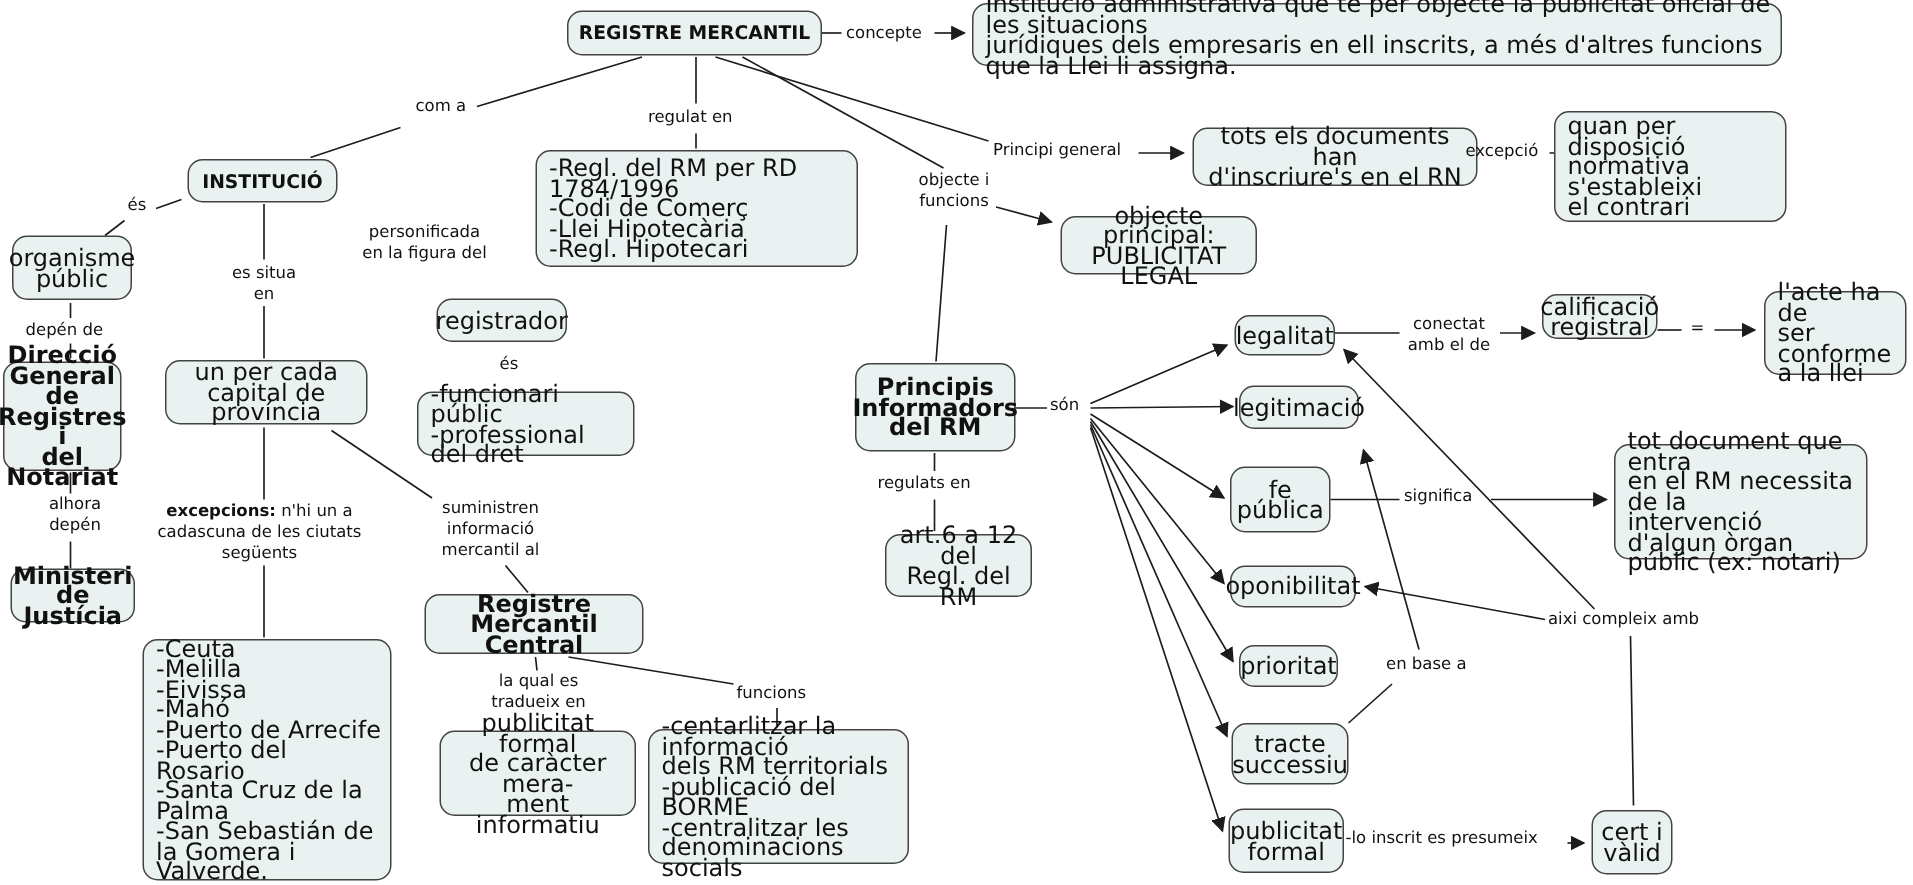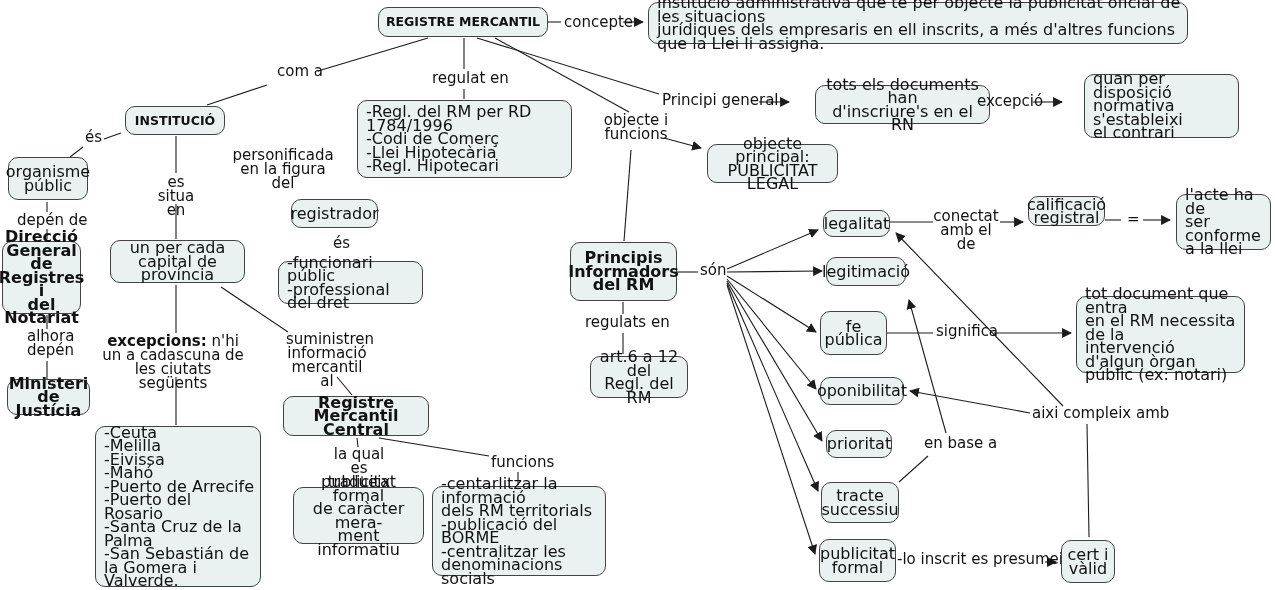--- a/index.html
+++ b/index.html
@@ -8,21 +8,21 @@
   #edges{position:absolute;left:0;top:0;pointer-events:none;}
   #edges line{stroke:#1c1c1c;stroke-width:1.1;}
   .node{position:absolute;background:#e9f1f1;border:1.3px solid #434343;border-radius:10px;
         box-sizing:border-box;display:flex;flex-direction:column;justify-content:center;
         align-items:center;text-align:center;white-space:pre-line;
         font-size:16px;line-height:13.5px;padding:2px 5px;}
   .node.left{align-items:flex-start;text-align:left;padding-left:8px;padding-right:6px;}
   .b{font-weight:bold;}
   .big{font-size:12.5px;}
   .label{position:absolute;white-space:pre-line;text-align:center;
-         font-size:15px;line-height:14px;}
+         font-size:11px;line-height:14px;}
 </style>
 </head>
 <body>
 
 <div id="cmap">
 
   <svg id="edges" width="1275" height="590">
     <defs>
       <marker id="arr" viewBox="0 0 10 10" refX="9" refY="5" markerWidth="9" markerHeight="9" orient="auto">
         <path d="M0,0 L10,5 L0,10 z" fill="#1c1c1c"></path>
@@ -142,24 +142,24 @@
 -centralitzar les
 denominacions socials</div>
 
   <div class="label" style="left:432px;top:71px">regulat en</div>
   <div class="node left" style="left:357px;top:100px;width:215px;height:78px">-Regl. del RM per RD 1784/1996
 -Codi de Comerç
 -Llei Hipotecària
 -Regl. Hipotecari</div>
 
   <div class="label" style="left:662px;top:93px">Principi general</div>
-  <div class="node" style="left:815px;top:85px;width:175px;height:39px">tots els documents han
+  <div class="node" style="left:795px;top:85px;width:190px;height:39px">tots els documents han
 d'inscriure's en el RN</div>
   <div class="label" style="left:977px;top:94px">excepció</div>
-  <div class="node left" style="left:1084px;top:74px;width:155px;height:64px">quan  per disposició
+  <div class="node left" style="left:1036px;top:74px;width:155px;height:74px">quan  per disposició
 normativa s'estableixi
 el contrari</div>
 
   <div class="label" style="left:602px;top:113px;width:68px">objecte i
 funcions</div>
   <div class="node" style="left:707px;top:144px;width:131px;height:39px">objecte principal:
 PUBLICITAT LEGAL</div>
 
   <div class="node b" style="left:570px;top:242px;width:107px;height:59px">Principis
 Informadors

